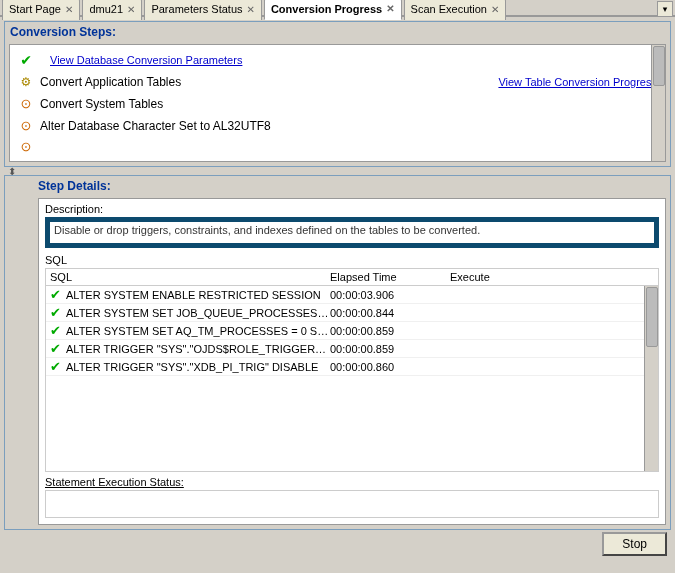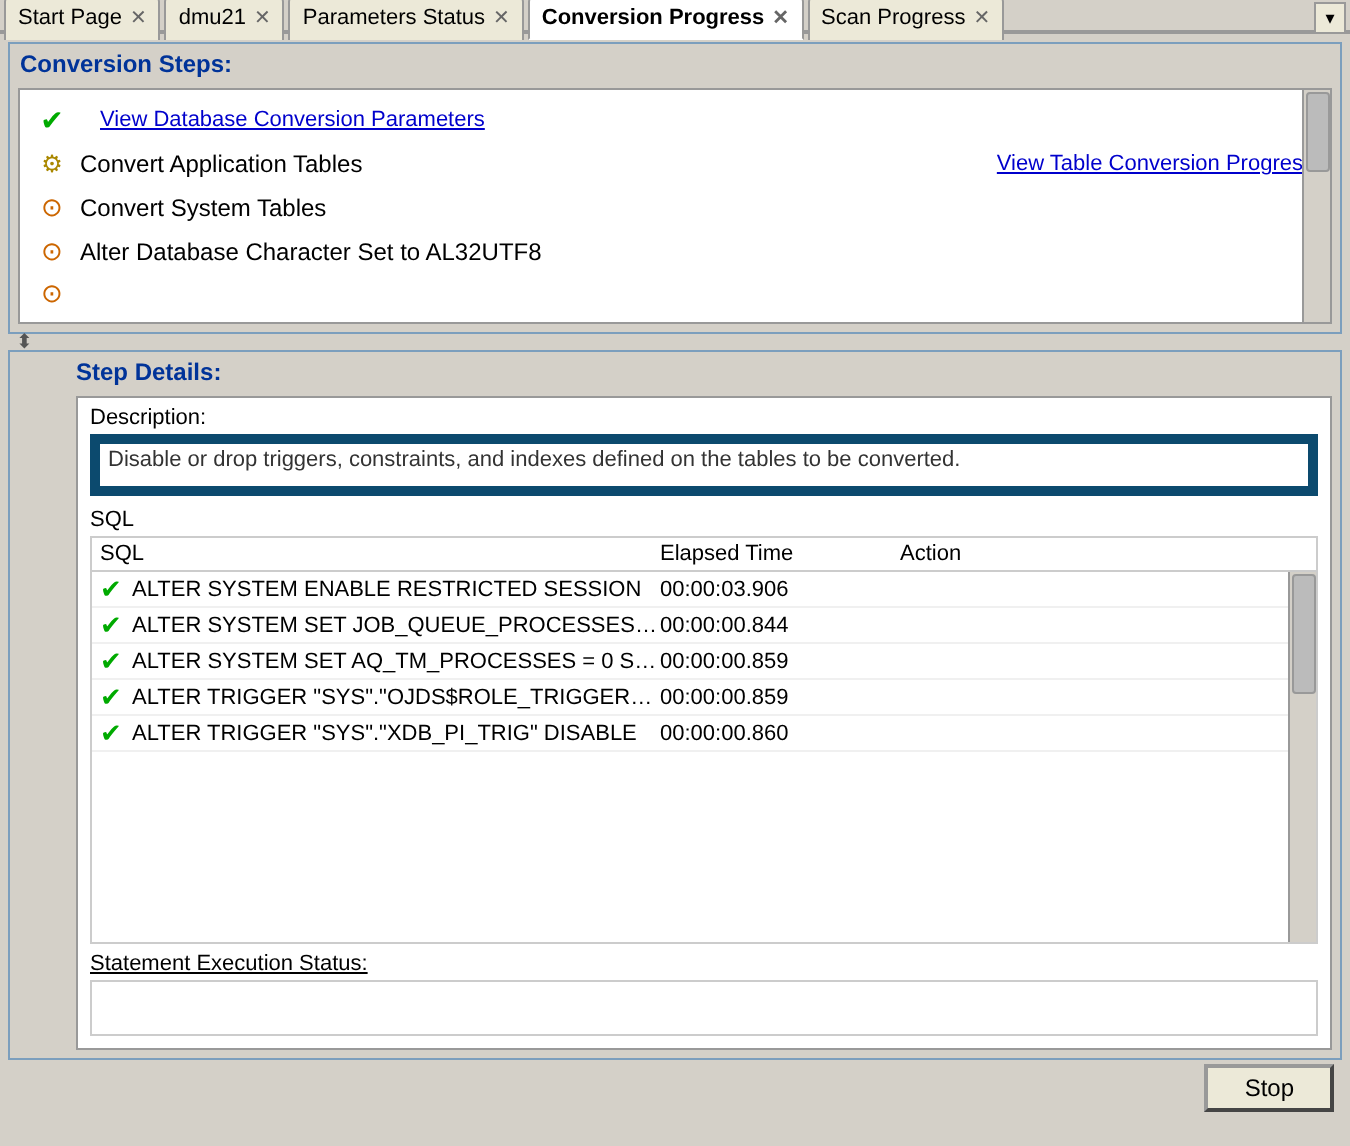--- a/index.html
+++ b/index.html
@@ -322,21 +322,21 @@
   </div>
   <div class="tab">
     <span>Parameters Status</span>
     <span class="tab-close">✕</span>
   </div>
   <div class="tab active">
     <span>Conversion Progress</span>
     <span class="tab-close">✕</span>
   </div>
   <div class="tab">
-    <span>Scan Progress</span>
+    <span>Scan Execution</span>
     <span class="tab-close">✕</span>
   </div>
   <div class="tab-overflow">▾</div>
 </div>
 
 <div class="main-content">
 
   <div class="section-box conversion-steps">
     <div class="section-title">Conversion Steps:</div>
     <div class="steps-inner">
@@ -383,21 +383,21 @@
         <div class="description-label">Description:</div>
         <div class="description-text-box">Disable or drop triggers, constraints, and indexes defined on the tables to be converted.</div>
       </div>
 
       <div class="sql-section">
         <div class="sql-label">SQL</div>
         <div class="sql-table-wrapper">
           <div class="sql-table-header">
             <div class="sql-col-sql">SQL</div>
             <div class="sql-col-elapsed">Elapsed Time</div>
-            <div class="sql-col-action">Action</div>
+            <div class="sql-col-action">Execute</div>
           </div>
           <div class="sql-rows-wrapper">
 
             <div class="sql-row">
               <span class="row-icon check-green">✔</span>
               <span class="row-sql">ALTER SYSTEM ENABLE RESTRICTED SESSION</span>
               <span class="row-elapsed">00:00:03.906</span>
               <span class="row-action"></span>
             </div>
 

